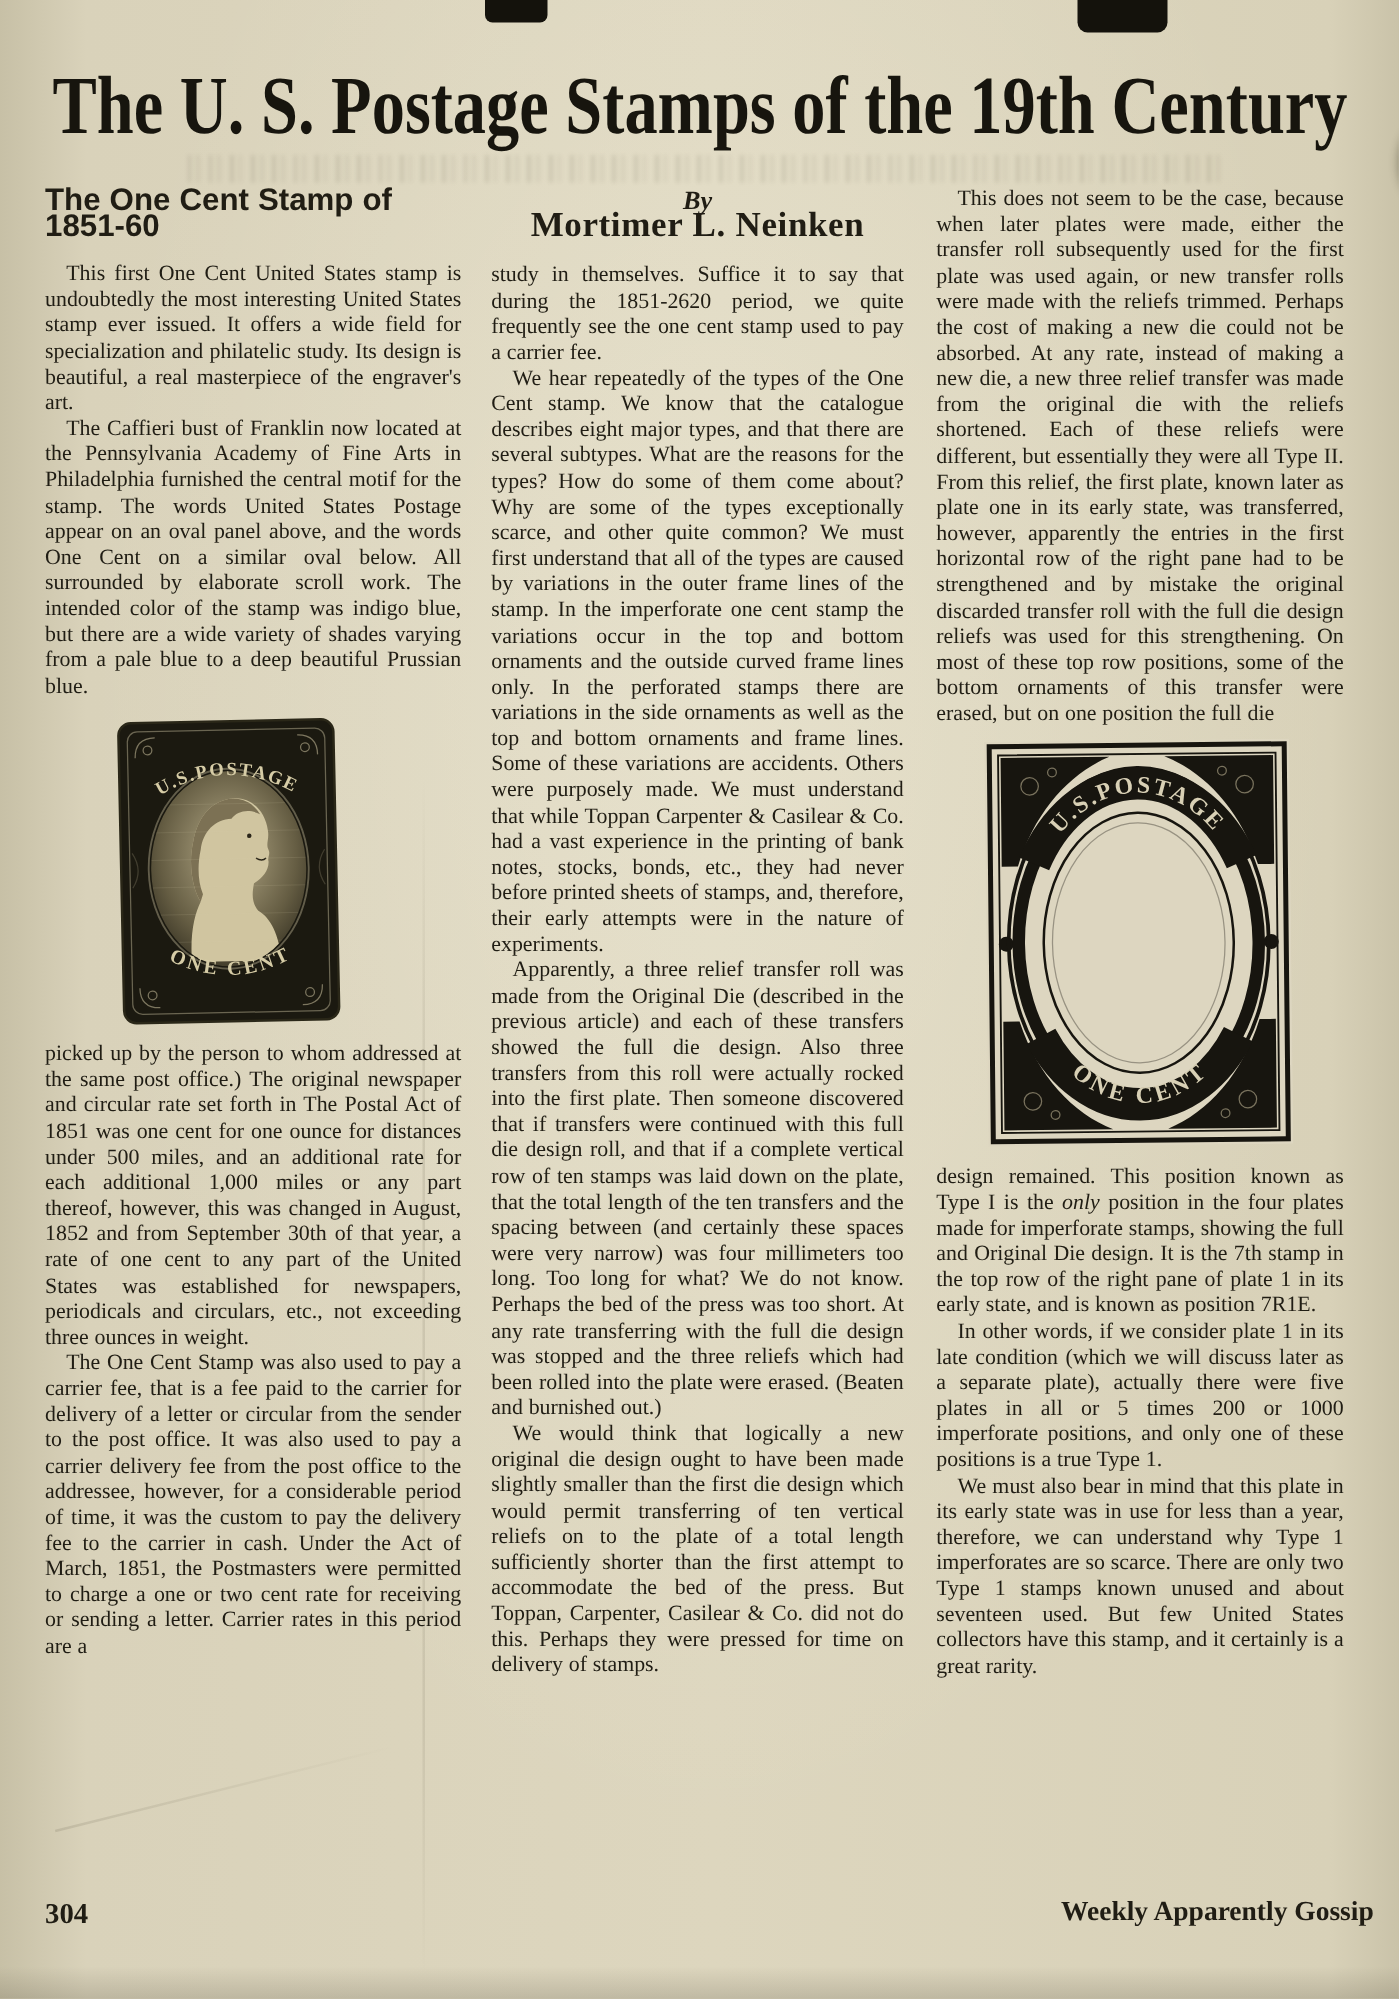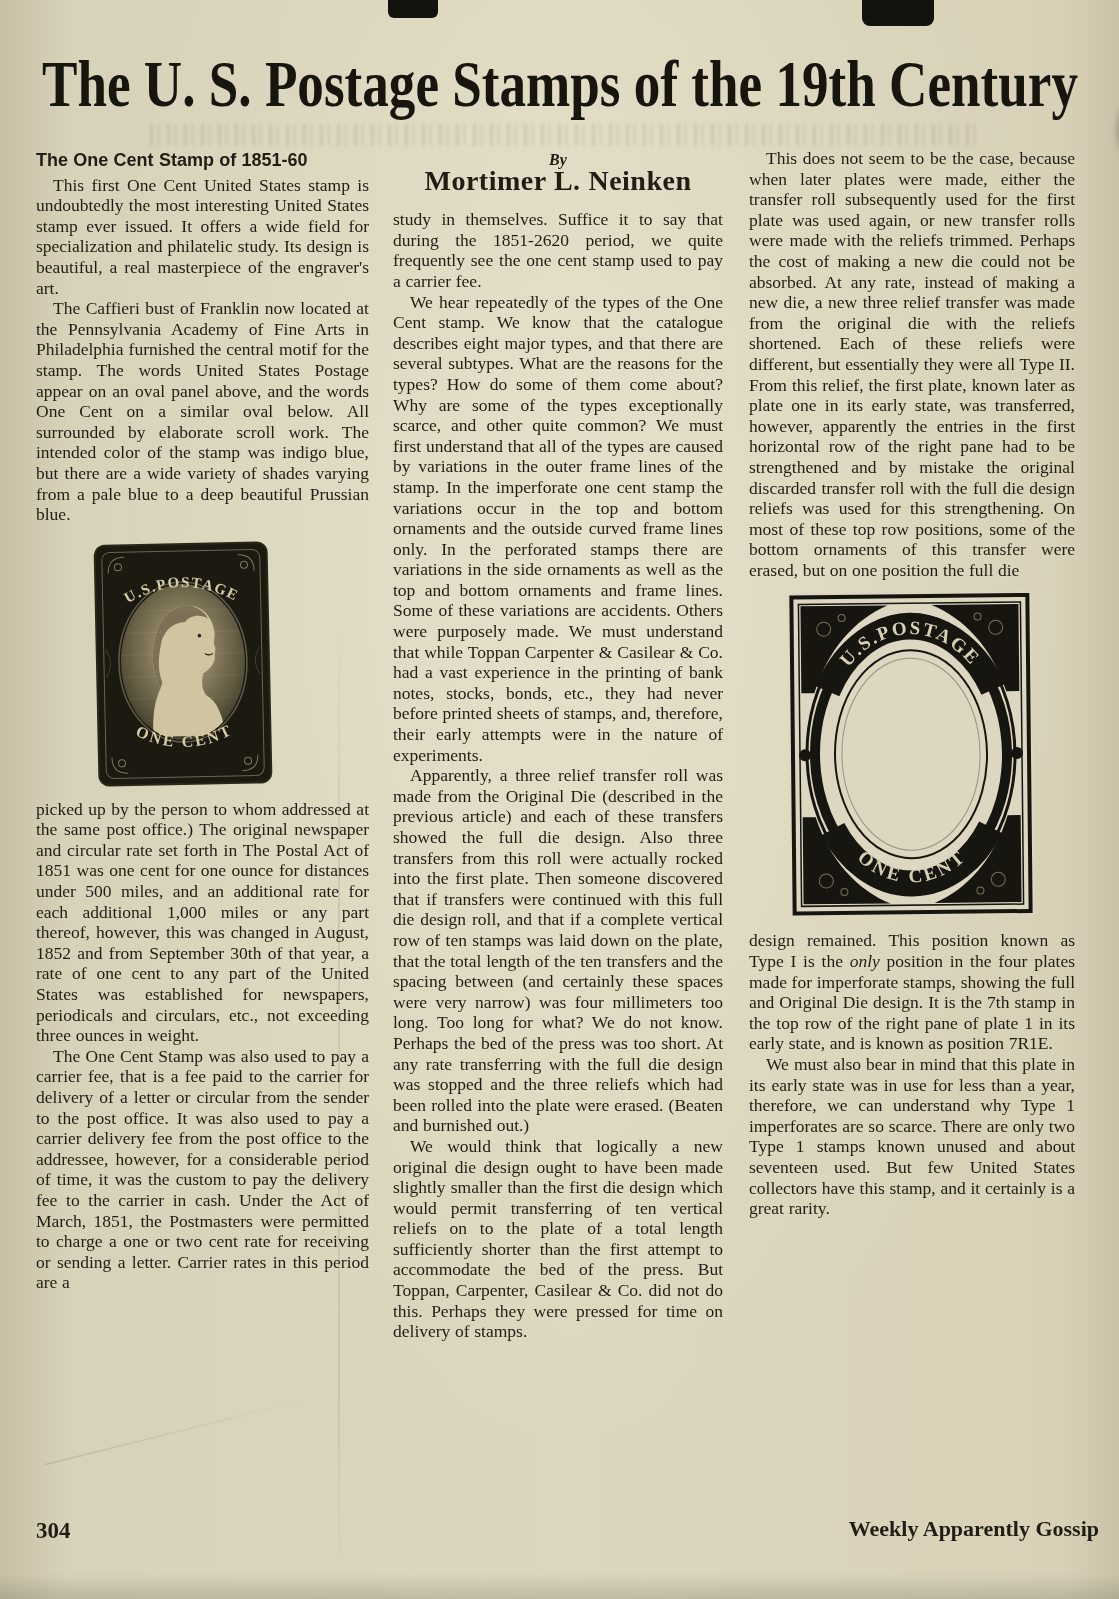--- a/index.html
+++ b/index.html
@@ -34,24 +34,24 @@
 
   .col { position:absolute; top:150px; font-size:17.5px; line-height:20.6px;
     text-align:justify; word-spacing:0.3px; }
   #col1 { left:36px;  width:333px; }
   #col2 { left:393px; width:330px; }
   #col3 { left:749px; width:326px; top:148px; }
   .col p { margin:0; }
   .indent { text-indent:17px; }
 
   .section-heading { font-family:"Liberation Sans", sans-serif; font-weight:bold;
-    font-size:18px; margin:0 0 4px 0; text-align:left; }
+    font-size:25px; margin:0 0 17px 0; text-align:left; }
 
   .byline { text-align:center; margin-bottom:18px; }
-  .byline .by { font-weight:bold; font-style:italic; font-size:16px; }
+  .byline .by { font-weight:bold; font-style:italic; font-size:21px; }
   .byline .name { font-weight:bold; font-size:28px; letter-spacing:0.5px; }
 
   .stamp-wrap { display:block; }
   .stamp-franklin { margin:14px 0 12px 58px; transform:rotate(-1.2deg); }
   .stamp-frame    { margin:12px 0 14px 40px; transform:rotate(-0.6deg); }
   .stamp-wrap svg { display:block; }
   svg text { font-family:"Liberation Serif", serif; font-weight:bold; }
 
   .footer-left  { position:absolute; left:36px;  top:1518px; font-weight:bold; font-size:23px; }
   .footer-right { position:absolute; right:45px; top:1516px; font-weight:bold; font-size:22px; }
@@ -198,19 +198,20 @@
         <text font-size="19" letter-spacing="2" fill="#d8d0b5" text-anchor="middle">
           <textPath href="#gArcTop" startOffset="50%">U.S.POSTAGE</textPath>
         </text>
         <text font-size="19" letter-spacing="3" fill="#d8d0b5" text-anchor="middle">
           <textPath href="#gArcBot" startOffset="50%">ONE CENT</textPath>
         </text>
       </svg>
     </div>
 
     <p><span>design remained. This position known as Type I is the </span><i>only</i><span> position in the four plates made for imperforate stamps, showing the full and Original Die design. It is the 7th stamp in the top row of the right pane of plate 1 in its early state, and is known as position 7R1E.</span></p>
+    <p class="indent">In other words, if we consider plate 1 in its late condition (which we will discuss later as a separate plate), actually there were five plates in all or 5 times 200 or 1000 imperforate positions, and only one of these positions is a true Type 1.</p>
     <p class="indent">We must also bear in mind that this plate in its early state was in use for less than a year, therefore, we can understand why Type 1 imperforates are so scarce. There are only two Type 1 stamps known unused and about seventeen used. But few United States collectors have this stamp, and it certainly is a great rarity.</p>
   </div>
 
   <div class="footer-left">304</div>
   <div class="footer-right">Weekly Apparently Gossip</div>
 
 </div>
 
 </body></html>

